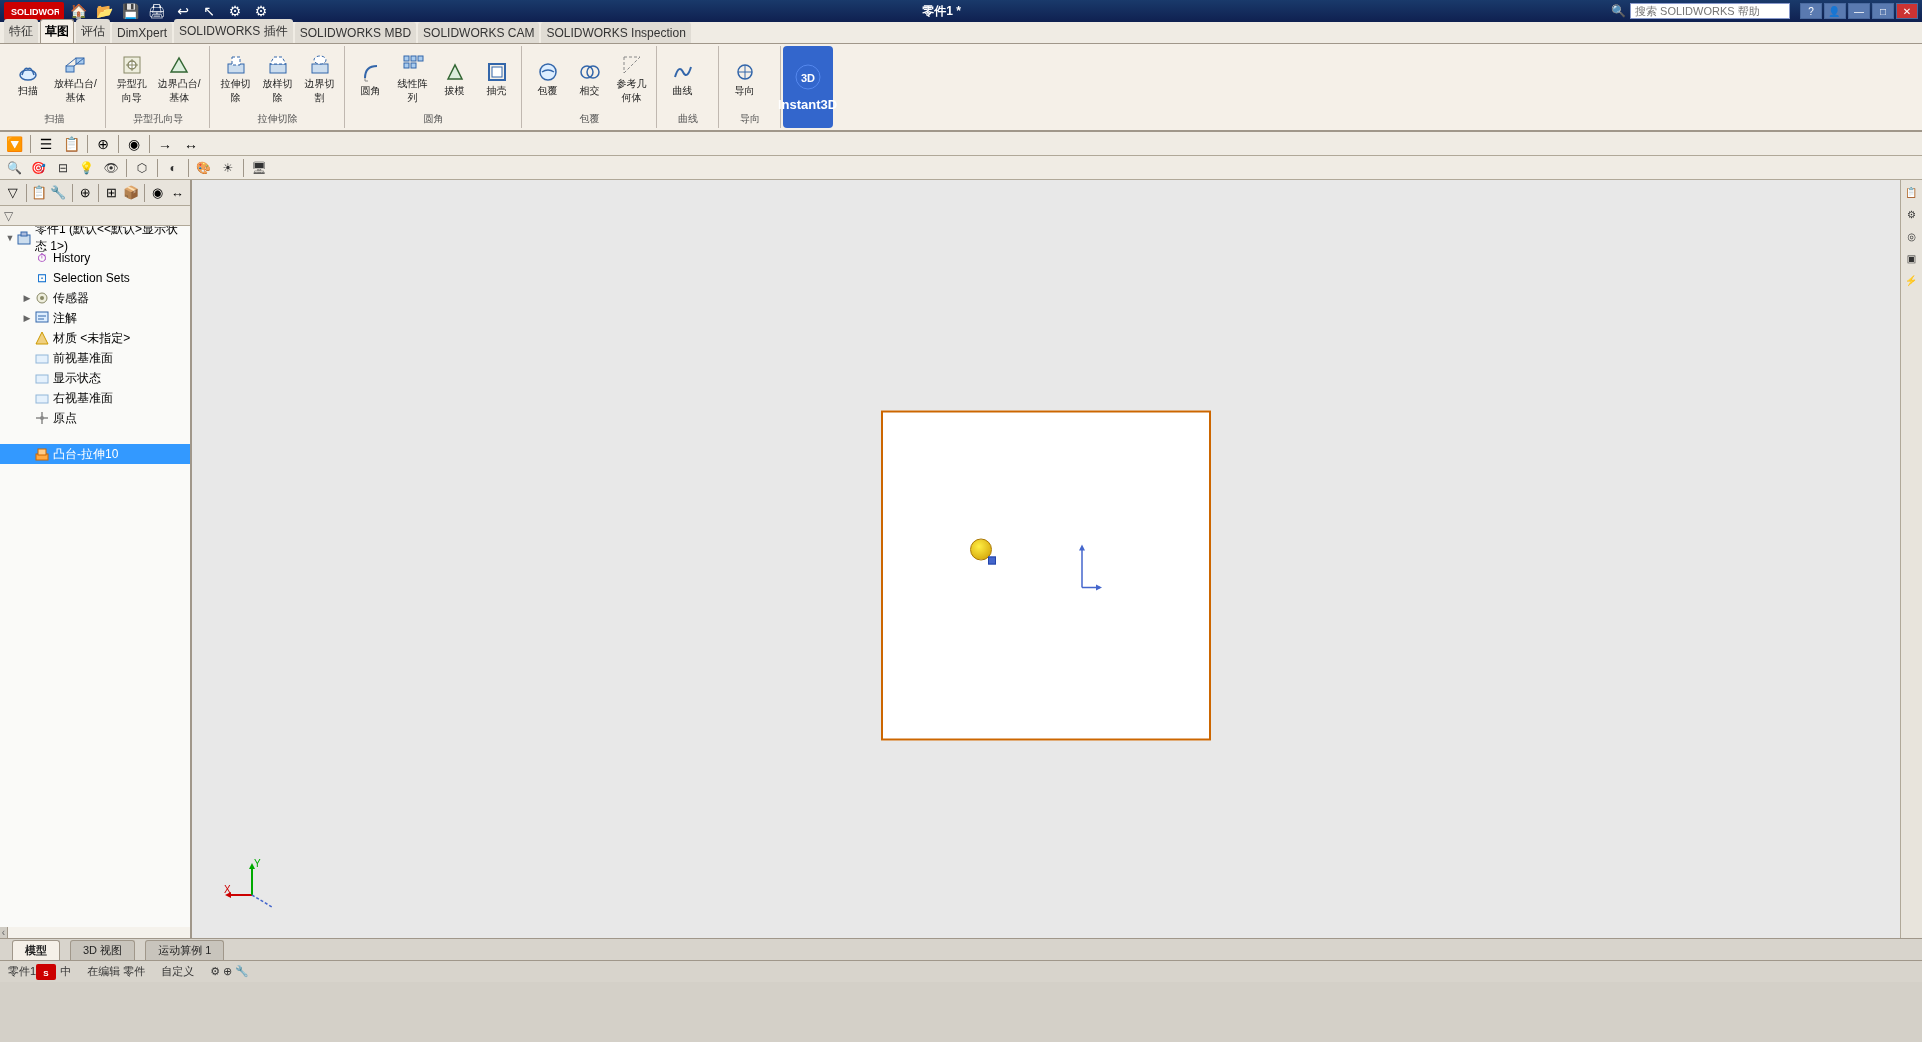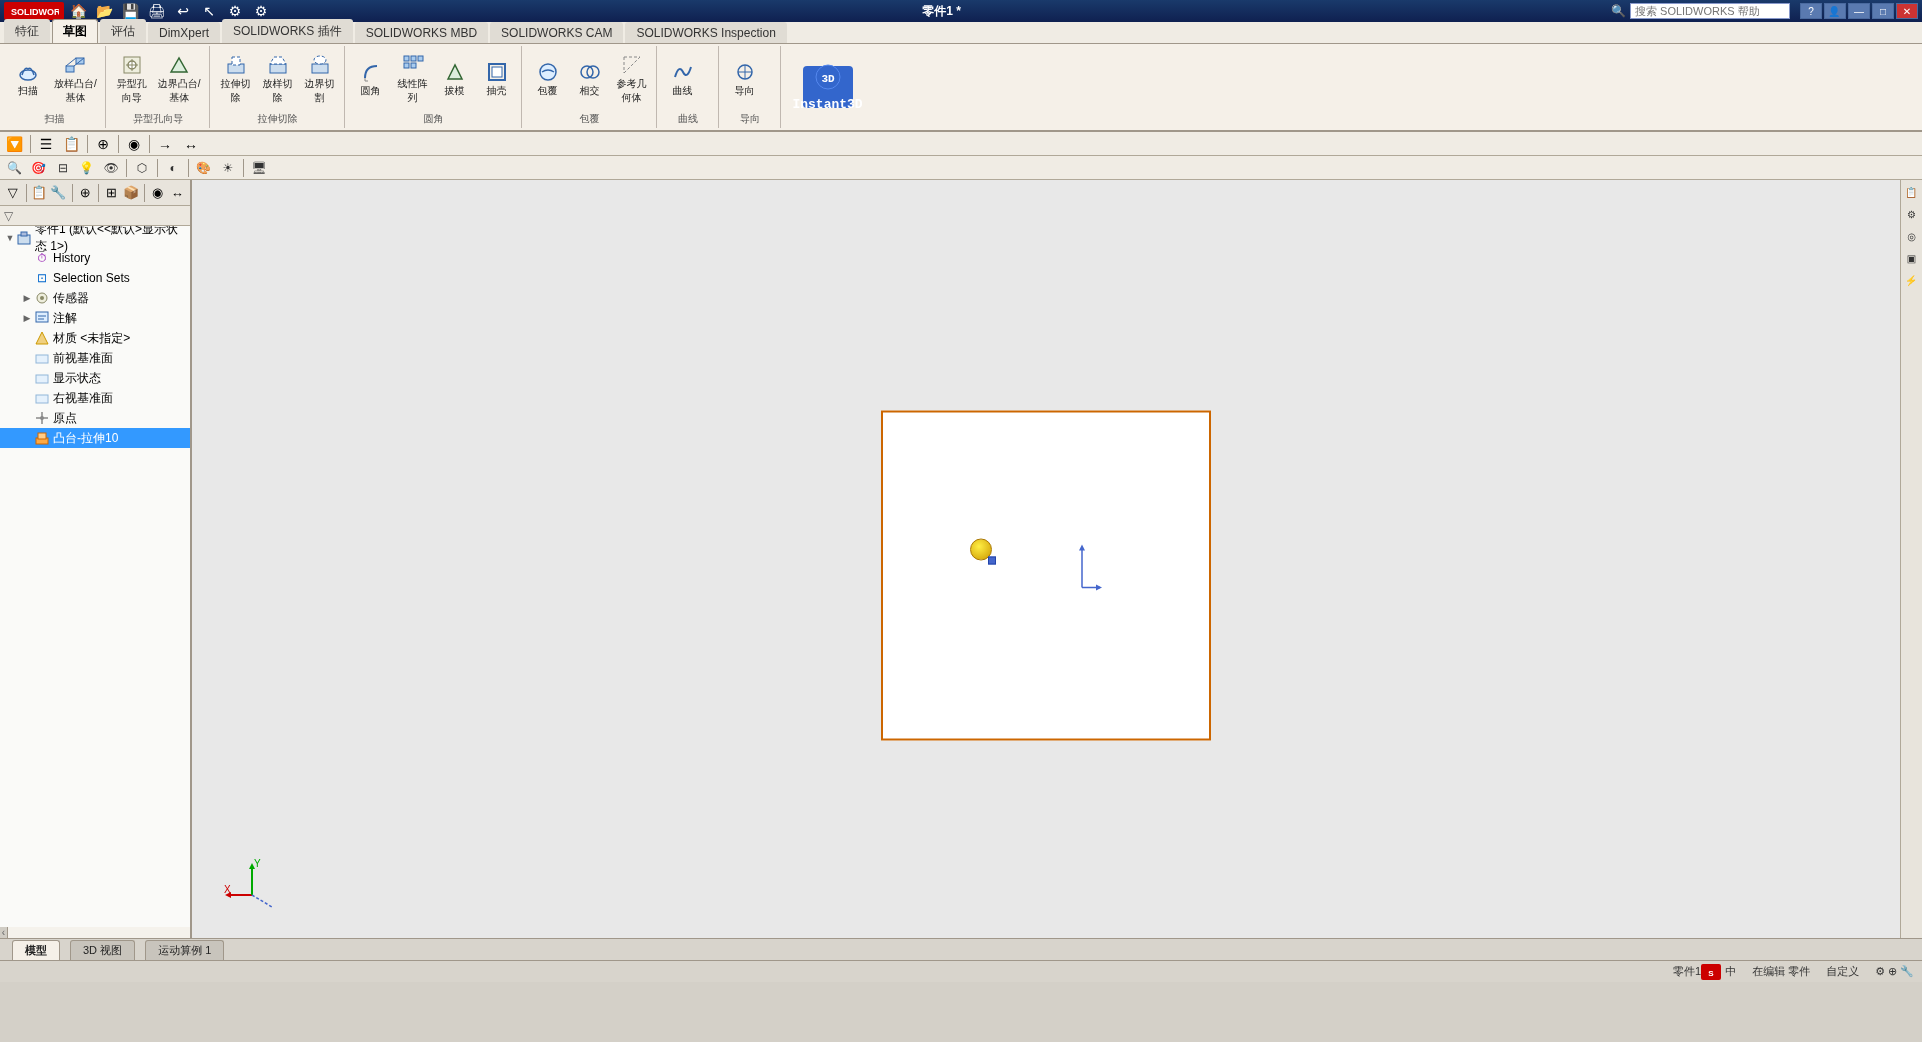--- a/index.html
+++ b/index.html
@@ -68,21 +68,21 @@
     
     #ribbon-tabs {
       height: 22px;
       background: #f0ece4;
       display: flex;
       align-items: flex-end;
       padding-left: 4px;
       border-bottom: 1px solid #a0978a;
     }
     .ribbon-tab {
-      padding: 3px 10px;
+      padding: 3px 4px;
       font-size: 12px;
       color: #333;
       cursor: pointer;
       border: 1px solid transparent;
       border-bottom: none;
       background: #e0dcd4;
       margin-right: 2px;
       border-radius: 3px 3px 0 0;
     }
     .ribbon-tab.active {
@@ -153,22 +153,21 @@
       color: white;
       border-radius: 4px;
       display: flex;
       flex-direction: column;
       align-items: center;
       justify-content: center;
       padding: 4px;
       cursor: pointer;
       font-size: 9px;
       font-weight: bold;
-      margin: 20px;
-      font-family: Liberation Mono, monospace;
+      margin: 0;
     }
 
     
     #toolbar-row2 {
       height: 24px;
       background: #f0ece4;
       display: flex;
       align-items: center;
       padding: 0 4px;
       border-bottom: 1px solid #b0a898;
@@ -270,21 +269,21 @@
     }
     .tree-item {
       display: flex;
       align-items: center;
       height: 20px;
       padding: 0 4px;
       cursor: pointer;
       font-size: 12px;
       color: #000;
     }
-    .tree-item.highlighted { background: #3399ff; color: white; }
+    .tree-item.highlighted { background: #3399ff; color: white; margin-top: 16px; }
     .tree-expander {
       width: 14px;
       height: 14px;
       display: flex;
       align-items: center;
       justify-content: center;
       font-size: 9px;
       color: #666;
     }
     .tree-icon {
@@ -396,21 +395,21 @@
       font-weight: bold;
     }
 
     
     #status-bar {
       height: 22px;
       background: #d8d4cc;
       border-top: 1px solid #a0978a;
       display: flex;
       align-items: center;
-      justify-content: flex-end;
+      justify-content: flex-start;
       padding: 0 8px;
       font-size: 11px;
       color: #333;
     }
     #status-bar-right {
       display: flex;
       align-items: center;
       gap: 16px;
     }
 

